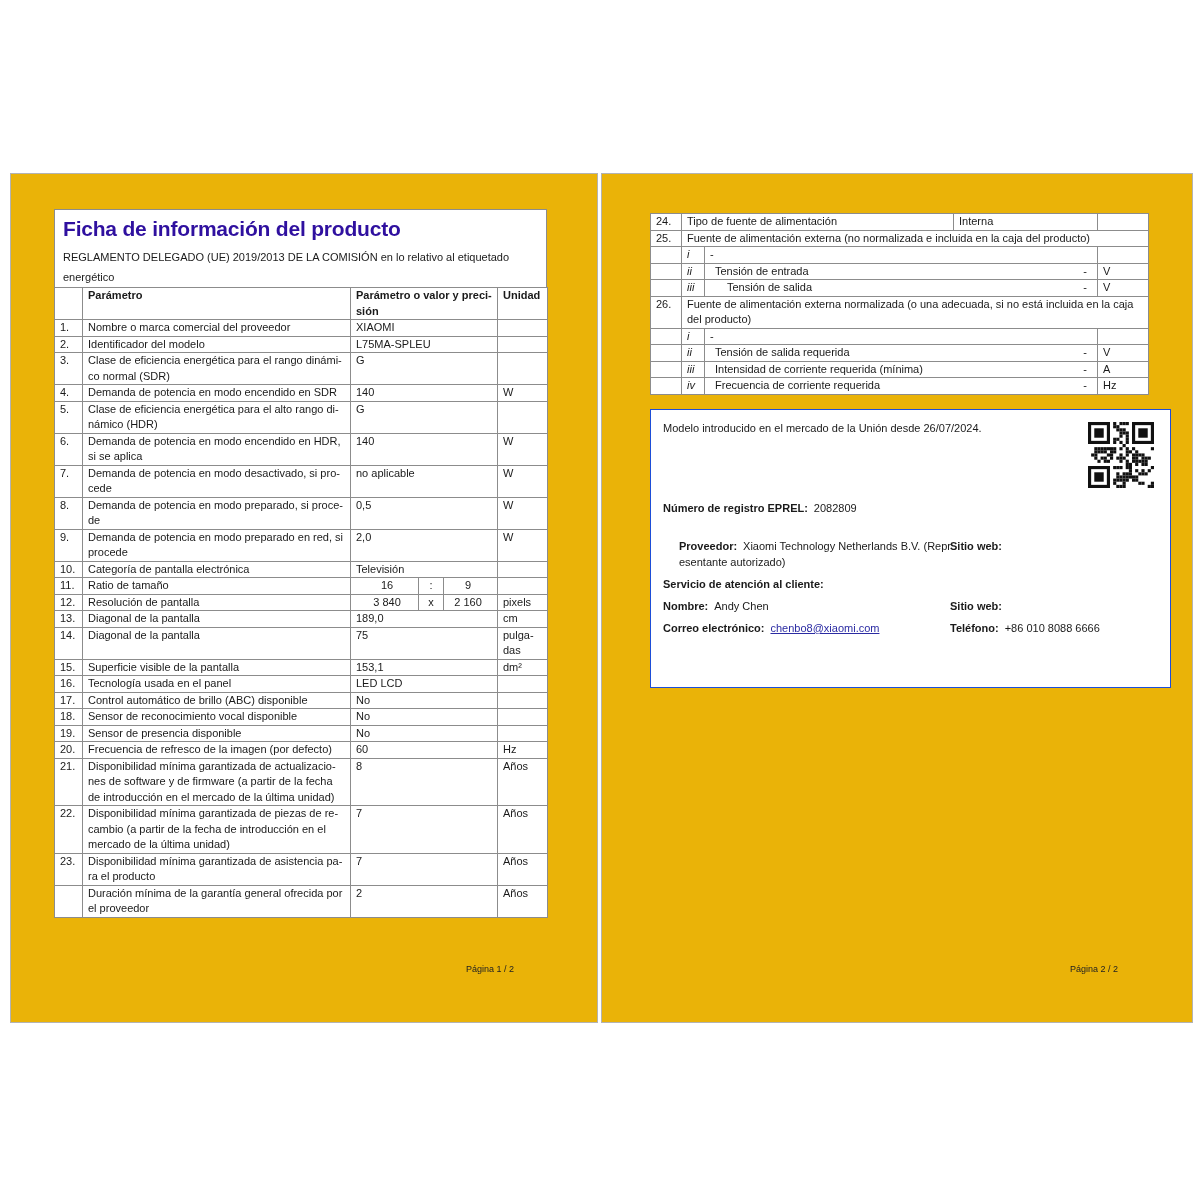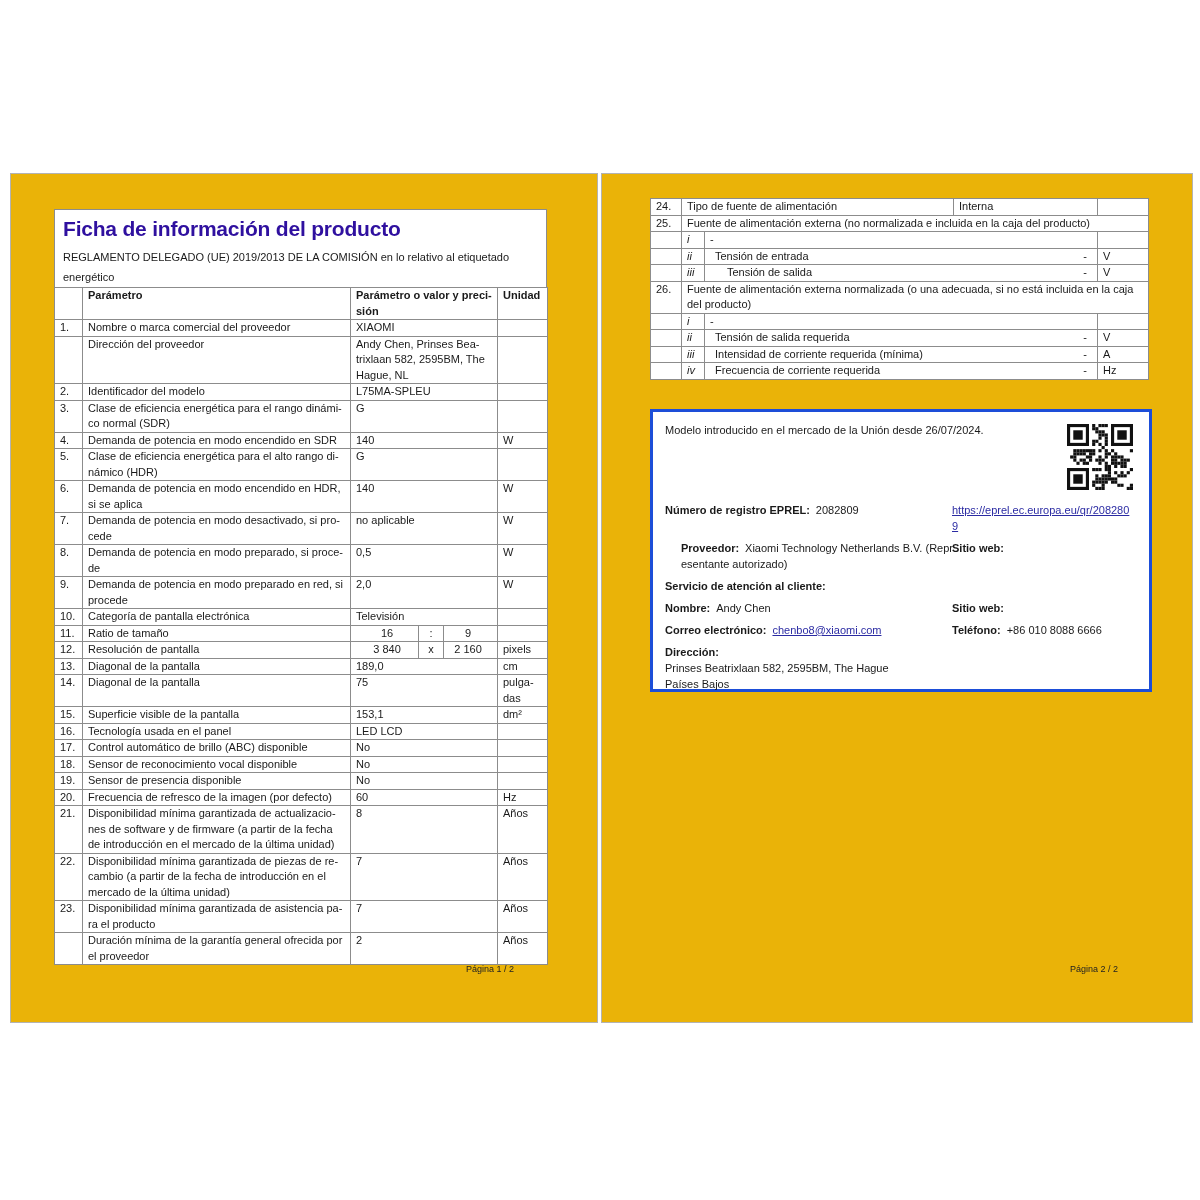--- a/index.html
+++ b/index.html
@@ -22,21 +22,21 @@
     margin:6px 8px 0 8px;line-height:25px;
   }
   .doc-intro{
     font-size:11px;line-height:20px;margin:6px 8px 7px 8px;white-space:pre-line;
   }
   table.fiche{
     position:absolute;left:43px;border-collapse:collapse;table-layout:fixed;
     background:#fff;font-size:11px;
   }
   #table1{top:113px;width:493px;padding-left:25px;}
-  #table2{top:24px;left:48px;width:498px;}
+  #table2{top:39px;left:48px;width:498px;}
   table.fiche td,table.fiche th{
     border:1px solid #8c8c8c;vertical-align:top;line-height:15.5px;
     padding:0 5px;white-space:pre-line;font-weight:normal;text-align:left;
     overflow:hidden;
   }
   table.fiche th{font-weight:bold;}
   td.num{ text-align:right;padding:0 3px; }
   td.val-right{ text-align:right; }
   td.val-left{ text-align:left; }
   td.roman{ font-style:italic;padding:0 4px; }
@@ -49,21 +49,21 @@
   .subflex{ display:flex;justify-content:space-between; }
   .pagefoot{
     position:absolute;top:790px;font-size:9px;color:#222;
   }
   #foot1{left:27px;width:493px;text-align:right;padding-right:17px;box-sizing:border-box;}
   #foot2{left:48px;width:498px;text-align:right;padding-right:30px;box-sizing:border-box;}
 
   
   .infobox{
     position:absolute;left:48px;top:235px;width:496px;height:277px;
-    border:3px solid #1d4ed8;background:#fff;font-size:11px;line-height:16px;
+    border:1px solid #1d4ed8;background:#fff;font-size:11px;line-height:16px;padding-left:23px;
   }
   .infobox .row{position:absolute;}
   .b{font-weight:bold;}
   .lv .v{margin-left:6px;}
   a.doclink{color:#2b2ba3;text-decoration:underline;word-break:break-all;}
   #qr{position:absolute;top:12px;right:16px;width:66px;height:66px;}
   .addr{white-space:pre-line;}
 </style>
 </head>
 <body>
@@ -88,28 +88,20 @@
         <th>Parámetro o valor y preci-
 sión</th>
         <th>Unidad</th>
       </tr>
     </thead>
     <tbody id="t1body">
         <tr>
           <td class="num">1.</td>
           <td>Nombre o marca comercial del proveedor</td>
           <td class="val-left">XIAOMI</td>
-          <td></td>
-        </tr>
-        <tr>
-          <td class="num"></td>
-          <td>Dirección del proveedor</td>
-          <td class="val-left">Andy Chen, Prinses Bea-
-trixlaan 582, 2595BM, The
-Hague, NL</td>
           <td></td>
         </tr>
         <tr>
           <td class="num">2.</td>
           <td>Identificador del modelo</td>
           <td class="val-left">L75MA-SPLEU</td>
           <td></td>
         </tr>
         <tr>
           <td class="num">3.</td>
@@ -462,23 +454,20 @@
         <rect x="45" y="3" width="15" height="15" fill="#fff"></rect>
         <rect x="48" y="6" width="9" height="9" fill="#111"></rect>
         <rect x="0" y="42" width="21" height="21" fill="#111"></rect>
         <rect x="3" y="45" width="15" height="15" fill="#fff"></rect>
         <rect x="6" y="48" width="9" height="9" fill="#111"></rect>
       </svg>
 
     <div class="row lv" style="top:90px;left:12px;">
       <span class="b">Número de registro EPREL:</span><span class="v">2082809</span>
     </div>
-    <div class="row" style="top:90px;left:299px;width:180px;">
-      <a class="doclink" href="#">https://eprel.ec.europa.eu/qr/2082809</a>
-    </div>
 
     <div class="row lv" style="top:128px;left:28px;width:286px;">
       <span class="b">Proveedor:</span><span class="v addr">Xiaomi Technology Netherlands B.V. (Repr
 esentante autorizado)</span>
     </div>
     <div class="row b" style="top:128px;left:299px;">Sitio web:</div>
 
     <div class="row b" style="top:166px;left:12px;">Servicio de atención al cliente:</div>
 
     <div class="row lv" style="top:188px;left:12px;">
@@ -486,21 +475,16 @@
     </div>
     <div class="row b" style="top:188px;left:299px;">Sitio web:</div>
 
     <div class="row lv" style="top:210px;left:12px;">
       <span class="b">Correo electrónico:</span><a class="doclink v" href="#">chenbo8@xiaomi.com</a>
     </div>
     <div class="row lv" style="top:210px;left:299px;">
       <span class="b">Teléfono:</span><span class="v">+86 010 8088 6666</span>
     </div>
 
-    <div class="row" style="top:232px;left:12px;width:400px;">
-      <span class="b">Dirección:</span><br>
-      <span>Prinses Beatrixlaan 582, 2595BM, The Hague</span><br>
-      <span>Países Bajos</span>
-    </div>
   </div>
 
   <div class="pagefoot" id="foot2">Página 2 / 2</div>
 </div>
 
 </body></html>

